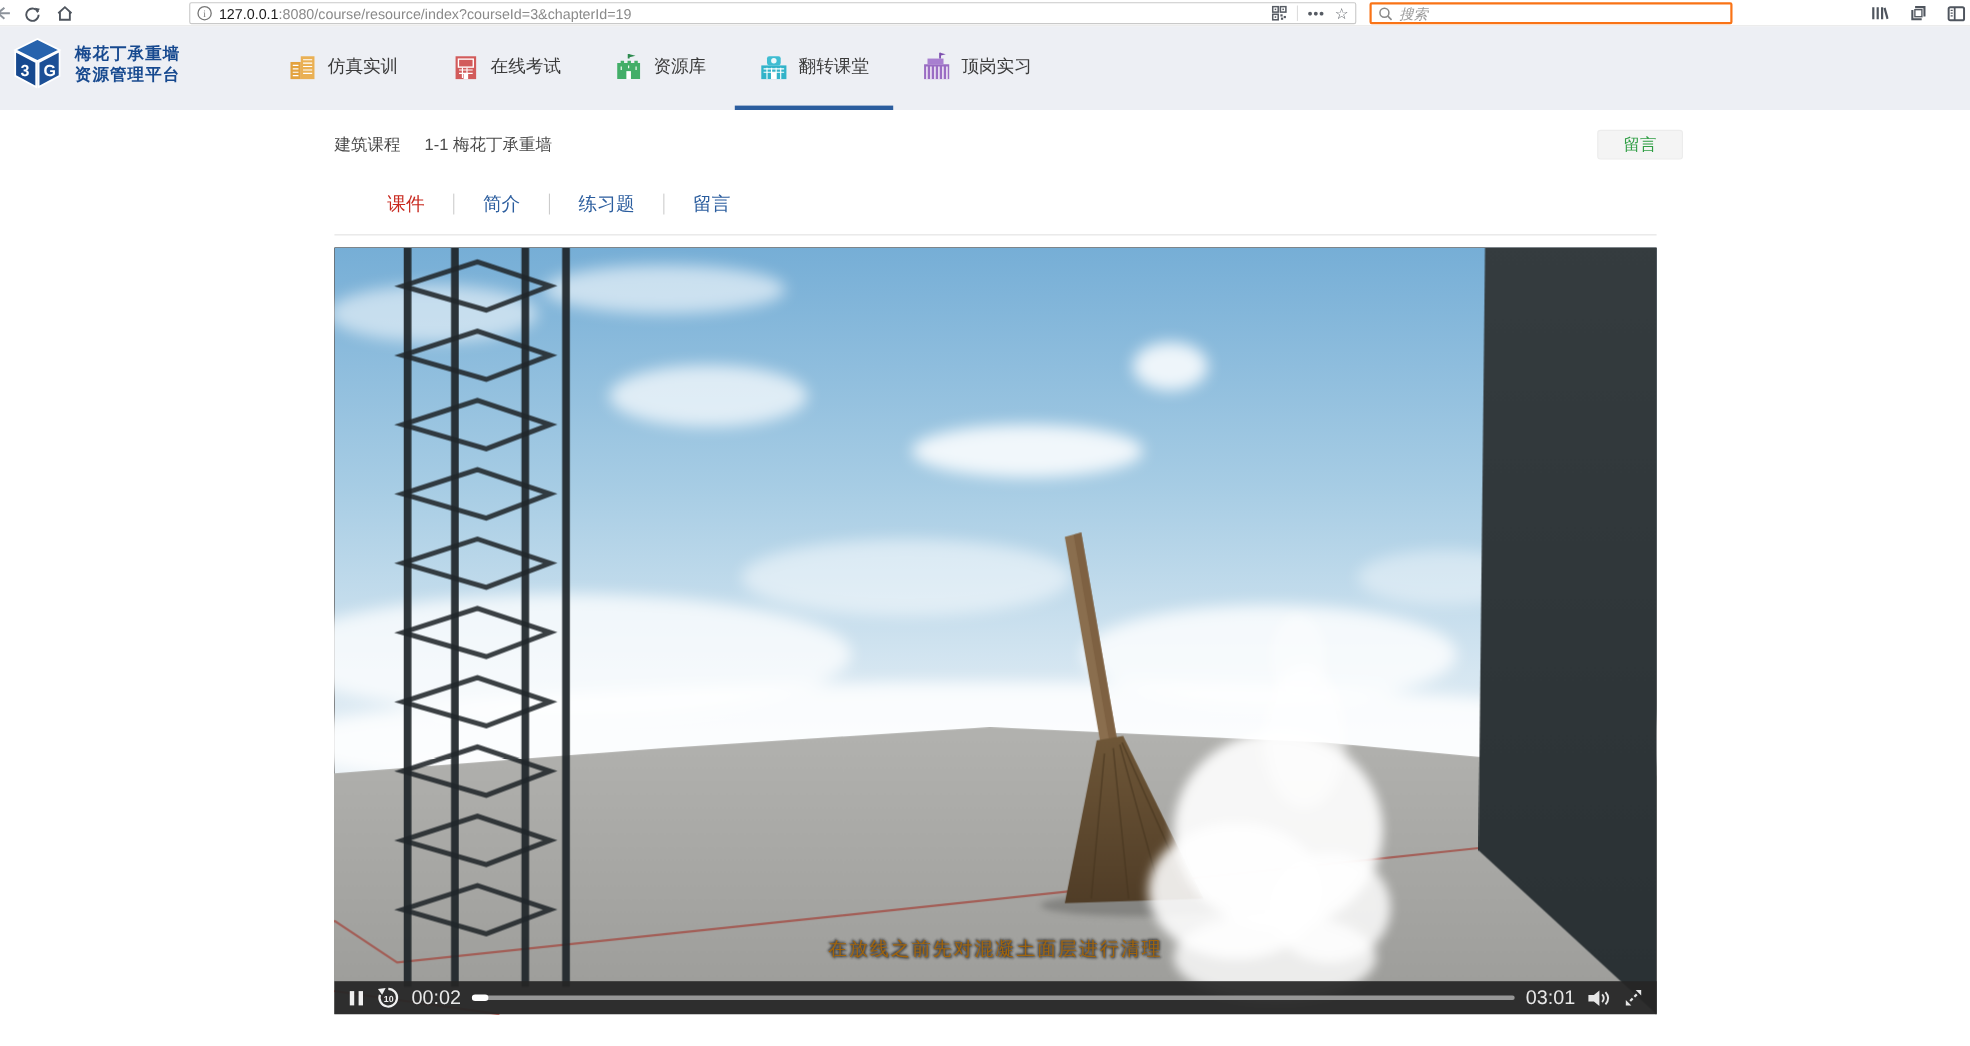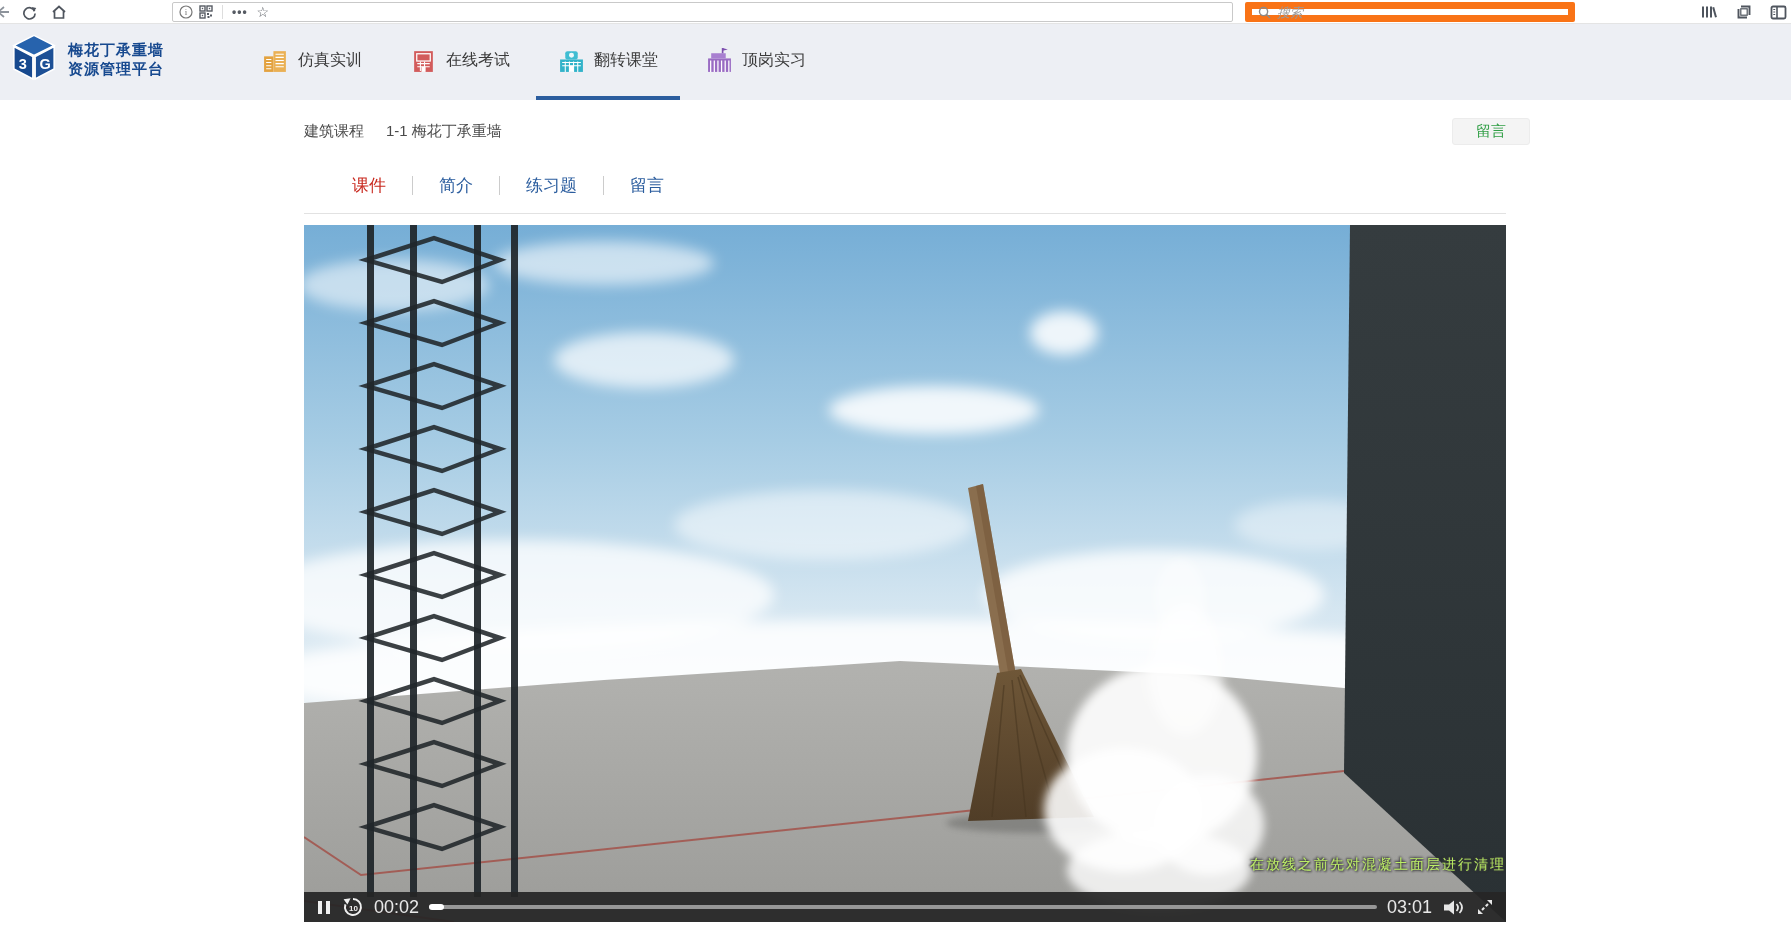--- a/index.html
+++ b/index.html
@@ -15,21 +15,21 @@
   .urlbar { position:absolute; left:172px; top:2px; width:1061px; height:20px;
             border:1px solid #c9c9c9; border-radius:2px; background:#fff;
             display:flex; align-items:center; padding:0 6px; }
   .urlbar .url-text { flex:1; font-size:13px; white-space:nowrap; overflow:hidden; }
   .urlbar .url-host { color:#1b1b1b; }
   .urlbar .url-rest { color:#8a8a8a; }
   .page-actions { display:flex; align-items:center; gap:9px; }
   .pa-divider { width:1px; height:14px; background:#ddd; }
   .star { font-size:14px; color:#55595f; line-height:1; }
   .searchbox { position:absolute; left:1245px; top:2px; width:330px; height:20px;
-            border:7px solid #f97316; border-radius:2px; background:#fff;
+            border:2px solid #f97316; border-radius:2px; background:#fff;
             display:flex; align-items:center; padding:0 6px; gap:6px; }
   .searchbox input { border:none; outline:none; flex:1; font-size:13px;
             font-family:"Liberation Sans",sans-serif; background:transparent; }
   .searchbox input::placeholder { color:#9a9a9a; font-style:italic; }
 
   
   .site-header { position:absolute; top:24px; left:0; width:1791px; height:76px;
             background:#edeff4; display:flex; align-items:stretch; }
   .logo { position:absolute; left:8px; top:8px; display:flex; align-items:center; gap:8px; }
   .logo-text { color:#17498f; font-weight:bold; font-size:15px; line-height:1.25;
@@ -52,22 +52,22 @@
   .tab { font-size:17px; font-weight:400; color:#2b5d9e; padding:0 26px; cursor:pointer; }
   .tab.active { color:#c8281e; }
   .tab-sep { width:1px; height:19px; background:#ccc; }
   .content-divider { position:absolute; top:213px; left:304px; width:1202px; height:1px;
             background:#e2e2e2; }
 
   
   .player { position:absolute; top:225px; left:304px; width:1202px; height:697px;
             background:#000; overflow:hidden; cursor:pointer; }
   .player svg.scene { position:absolute; top:0; left:0; }
-  .subtitle { position:absolute; bottom:48px; left:0; width:100%; text-align:right;
-            color:#bef264; font-size:14px; letter-spacing:2px;
+  .subtitle { position:absolute; bottom:48px; left:0; width:100%; text-align:center;
+            color:#a16207; font-size:17px; letter-spacing:2px;
             text-shadow:0 0 3px #444, 1px 1px 2px #333, -1px -1px 2px #333; opacity:.96; }
   .controls { position:absolute; bottom:0; left:0; width:100%; height:30px;
             background:rgba(38,38,38,.93); display:flex; align-items:center;
             padding:0 12px; gap:10px; }
   .pause-btn { display:flex; gap:4px; cursor:pointer; padding:2px; }
   .pause-btn span { width:4px; height:13px; background:#f0f0f0; display:block; }
   .ctime, .dtime { color:#e8e8e8; font-size:18px; min-width:38px; text-align:left; }
   .track { flex:1; height:4px; background:#979797; border-radius:2px; position:relative;
             cursor:pointer; }
   .played { position:absolute; left:0; top:-1px; height:6px; background:#fff;
@@ -95,20 +95,21 @@
       </svg>
   </div>
 
   <div class="urlbar">
     <span class="ctl-ic" style="margin-right:6px;">
       <svg width="14" height="14" viewBox="0 0 14 14">
           <circle cx="7" cy="7" r="6" stroke="#777" stroke-width="1.2" fill="none"></circle>
           <text x="7" y="10.2" font-size="9" fill="#777" text-anchor="middle" font-family="Liberation Serif,serif">i</text>
         </svg>
     </span>
+    <span class="url-text"><span class="url-host">127.0.0.1</span><span class="url-rest">:8080/course/resource/index?courseId=3&amp;chapterId=19</span></span>
     <span class="page-actions">
       <span class="ctl-ic">
         <svg width="14" height="14" viewBox="0 0 14 14" fill="#565b63">
             <rect x="1" y="1" width="5" height="5" fill="none" stroke="#565b63" stroke-width="1.4"></rect>
             <rect x="2.8" y="2.8" width="1.4" height="1.4"></rect>
             <rect x="8" y="1" width="5" height="5" fill="none" stroke="#565b63" stroke-width="1.4"></rect>
             <rect x="9.8" y="2.8" width="1.4" height="1.4"></rect>
             <rect x="1" y="8" width="5" height="5" fill="none" stroke="#565b63" stroke-width="1.4"></rect>
             <rect x="2.8" y="9.8" width="1.4" height="1.4"></rect>
             <rect x="8" y="8" width="2" height="2"></rect>
@@ -182,20 +183,32 @@
     <div class="nav-item">
       <svg width="27" height="27" viewBox="0 0 26 26">
         <rect x="4" y="4" width="18" height="20" fill="#d25b5b"></rect>
         <rect x="6.5" y="6.5" width="13" height="7" fill="none" stroke="#fff" stroke-width="1.2"></rect>
         <g stroke="#fff" stroke-width="1">
             <path d="M7 16 h12 M7 19 h12 M10 14 v9 M14 14 v9"></path>
           </g>
         <rect x="11" y="19" width="4" height="5" fill="#fff"></rect>
       </svg>
       <span class="nav-label">在线考试</span>
+    </div>
+    <div class="nav-item">
+      <svg width="27" height="27" viewBox="0 0 26 26">
+        <path d="M3 24 V10 h3 v-2 h3 v2 h3 V8 h3 v2 h3 V8 h3 v2 h2 v14 Z" fill="#43ae68"></path>
+        <path d="M13 2 v4" stroke="#2d8a4e" stroke-width="1.6"></path>
+        <polygon points="13,2 19,3.5 13,5" fill="#2d8a4e"></polygon>
+        <rect x="11" y="17" width="4" height="7" fill="#fff"></rect>
+        <g stroke="#fff" stroke-width="1">
+            <path d="M6.5 13 v3 M13 12 v2.5 M19.5 13 v3"></path>
+          </g>
+      </svg>
+      <span class="nav-label">资源库</span>
     </div>
     <div class="nav-item active">
       <svg width="27" height="27" viewBox="0 0 26 26">
         <rect x="2" y="12" width="22" height="12" fill="#32b3c9"></rect>
         <rect x="7" y="4" width="12" height="8" rx="2" fill="#3fbdd2"></rect>
         <circle cx="13" cy="8" r="2.4" fill="#fff" opacity=".9"></circle>
         <g stroke="#fff" stroke-width="1">
             <path d="M4 15 h18 M4 18 h18 M7 14 v10 M11 14 v10 M15 14 v10 M19 14 v10"></path>
           </g>
         <rect x="11" y="18" width="4" height="6" fill="#fff"></rect>

